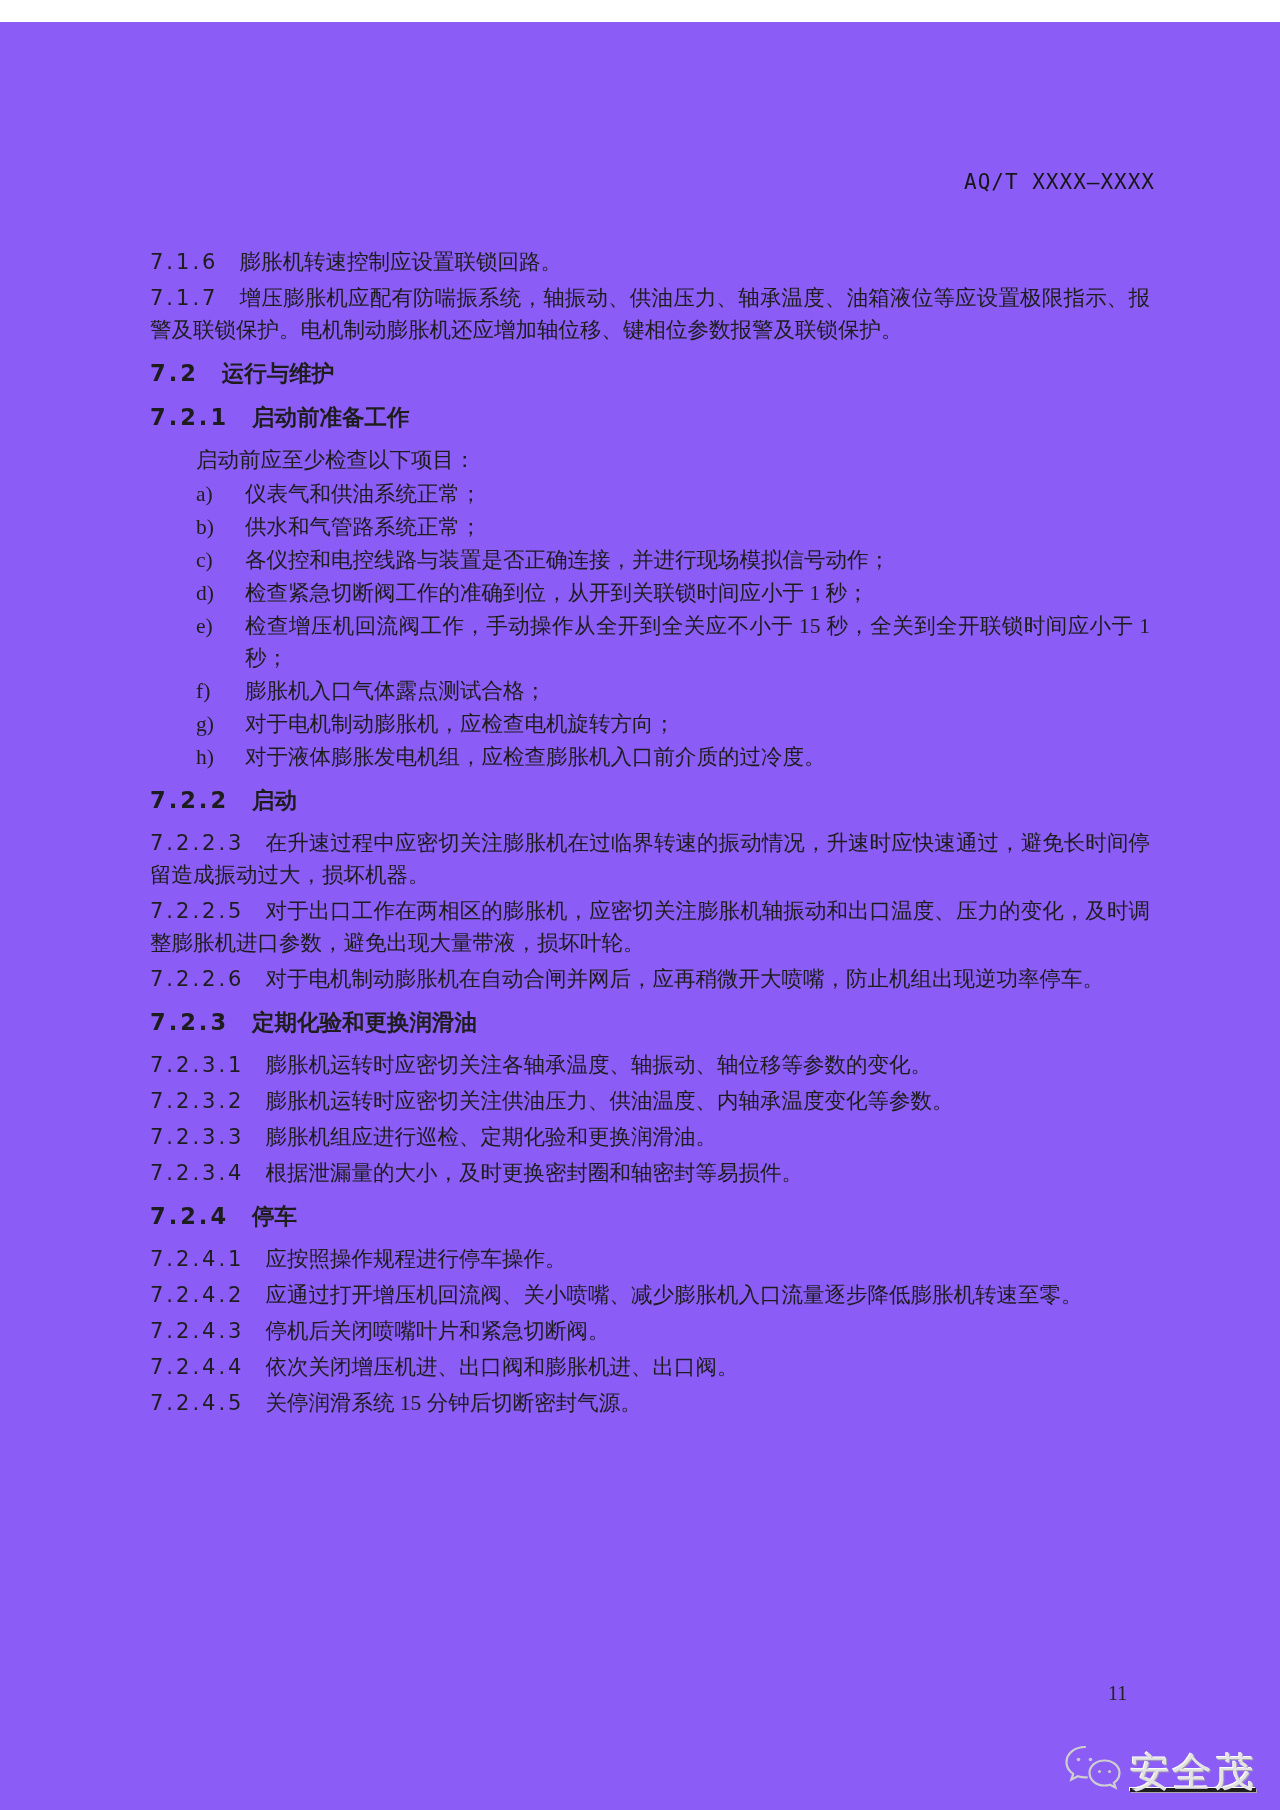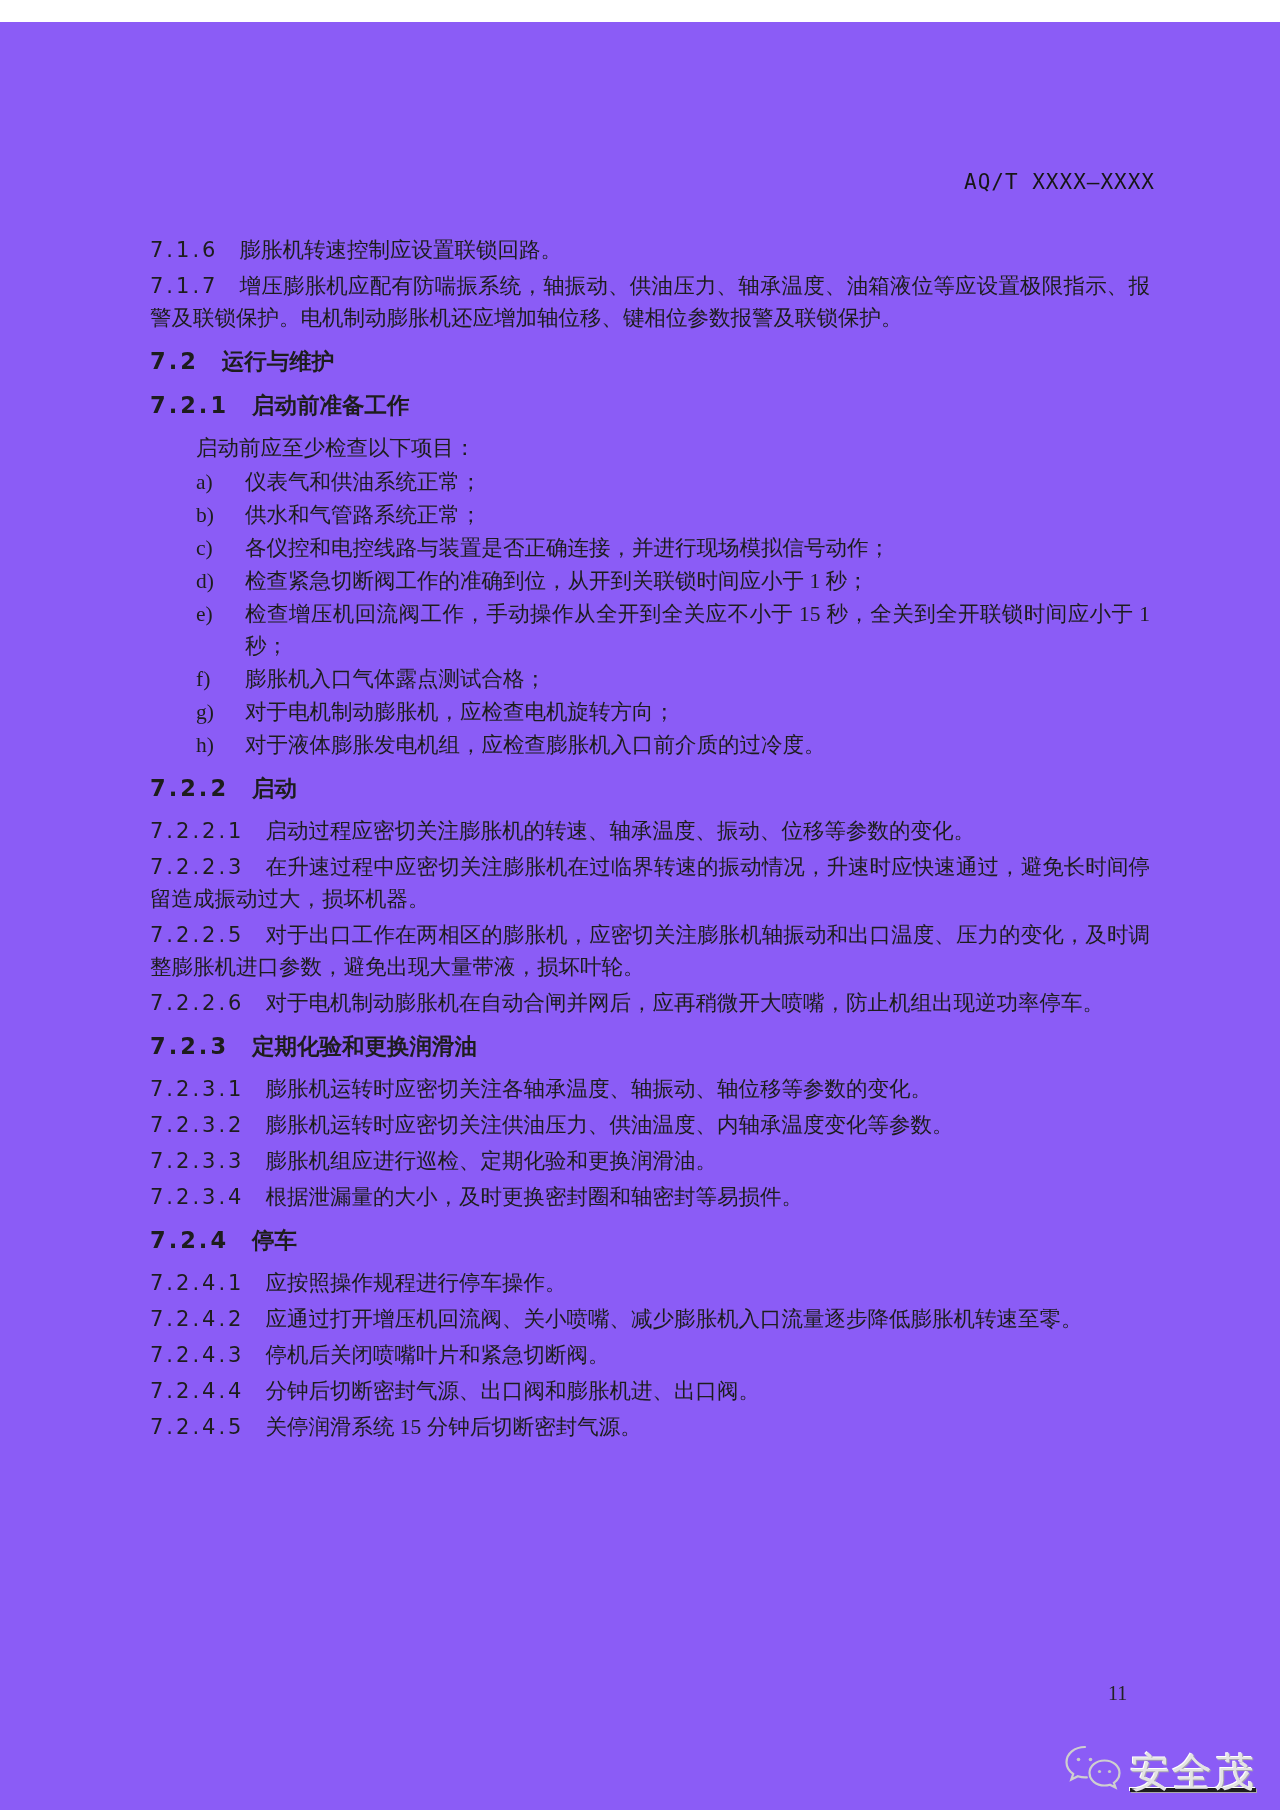--- a/index.html
+++ b/index.html
@@ -17,21 +17,21 @@
     top:148px;
     right:125px;
     font-family:"DejaVu Sans Mono","Liberation Mono",monospace;
     font-size:21px;
     letter-spacing:1px;
     color:#161616;
   }
   .content{
     position:absolute;
     left:150px;
-    top:196px;
+    top:208px;
     width:1000px;
     padding-top:12px;
     font-family:"Liberation Serif","DejaVu Serif",serif;
     font-size:21.5px;
     line-height:32px;
     text-align:justify;
     color:#1d1d1d;
   }
   .clause{margin:4px 0;}
   .clause .num{
@@ -131,38 +131,37 @@
         <span class="marker">g)</span>
         <span class="litxt">对于电机制动膨胀机，应检查电机旋转方向；</span>
       </div>
     <div class="li">
         <span class="marker">h)</span>
         <span class="litxt">对于液体膨胀发电机组，应检查膨胀机入口前介质的过冷度。</span>
       </div>
 
     <p class="h"><span class="num">7.2.2</span><span>启动</span></p>
 
-    <p class="clause"><span class="num">7.2.2.1</span><span class="txt">启动过程应密切关注膨胀机的转速、轴承温度、振动、位移等参数的变化。</span></p>
     <p class="clause"><span class="num">7.2.2.3</span><span class="txt">在升速过程中应密切关注膨胀机在过临界转速的振动情况，升速时应快速通过，避免长时间停留造成振动过大，损坏机器。</span></p>
     <p class="clause"><span class="num">7.2.2.5</span><span class="txt">对于出口工作在两相区的膨胀机，应密切关注膨胀机轴振动和出口温度、压力的变化，及时调整膨胀机进口参数，避免出现大量带液，损坏叶轮。</span></p>
     <p class="clause"><span class="num">7.2.2.6</span><span class="txt">对于电机制动膨胀机在自动合闸并网后，应再稍微开大喷嘴，防止机组出现逆功率停车。</span></p>
 
     <p class="h"><span class="num">7.2.3</span><span>定期化验和更换润滑油</span></p>
 
     <p class="clause"><span class="num">7.2.3.1</span><span class="txt">膨胀机运转时应密切关注各轴承温度、轴振动、轴位移等参数的变化。</span></p>
     <p class="clause"><span class="num">7.2.3.2</span><span class="txt">膨胀机运转时应密切关注供油压力、供油温度、内轴承温度变化等参数。</span></p>
     <p class="clause"><span class="num">7.2.3.3</span><span class="txt">膨胀机组应进行巡检、定期化验和更换润滑油。</span></p>
     <p class="clause"><span class="num">7.2.3.4</span><span class="txt">根据泄漏量的大小，及时更换密封圈和轴密封等易损件。</span></p>
 
     <p class="h"><span class="num">7.2.4</span><span>停车</span></p>
 
     <p class="clause"><span class="num">7.2.4.1</span><span class="txt">应按照操作规程进行停车操作。</span></p>
     <p class="clause"><span class="num">7.2.4.2</span><span class="txt">应通过打开增压机回流阀、关小喷嘴、减少膨胀机入口流量逐步降低膨胀机转速至零。</span></p>
     <p class="clause"><span class="num">7.2.4.3</span><span class="txt">停机后关闭喷嘴叶片和紧急切断阀。</span></p>
-    <p class="clause"><span class="num">7.2.4.4</span><span class="txt">分钟后切断密封气源、出口阀和膨胀机进、出口阀。</span></p>
+    <p class="clause"><span class="num">7.2.4.4</span><span class="txt">依次关闭增压机进、出口阀和膨胀机进、出口阀。</span></p>
     <p class="clause"><span class="num">7.2.4.5</span><span class="txt">关停润滑系统 15 分钟后切断密封气源。</span></p>
 
   </div>
 
   <div class="page-number">11</div>
 
   <div class="watermark">
     <span>
       <svg width="58" height="52" viewBox="0 0 58 52" fill="none">
         <path d="M21 3 C10.5 3 2.5 9.7 2.5 18.2 C2.5 23 5.1 27.1 9.2 29.9 L7.3 35.6 L13.9 32.2 C16.1 32.9 18.5 33.4 21 33.4 C21.6 33.4 22.2 33.4 22.8 33.3" stroke="#cfcfcf" stroke-width="2.2" stroke-linecap="round"></path>

